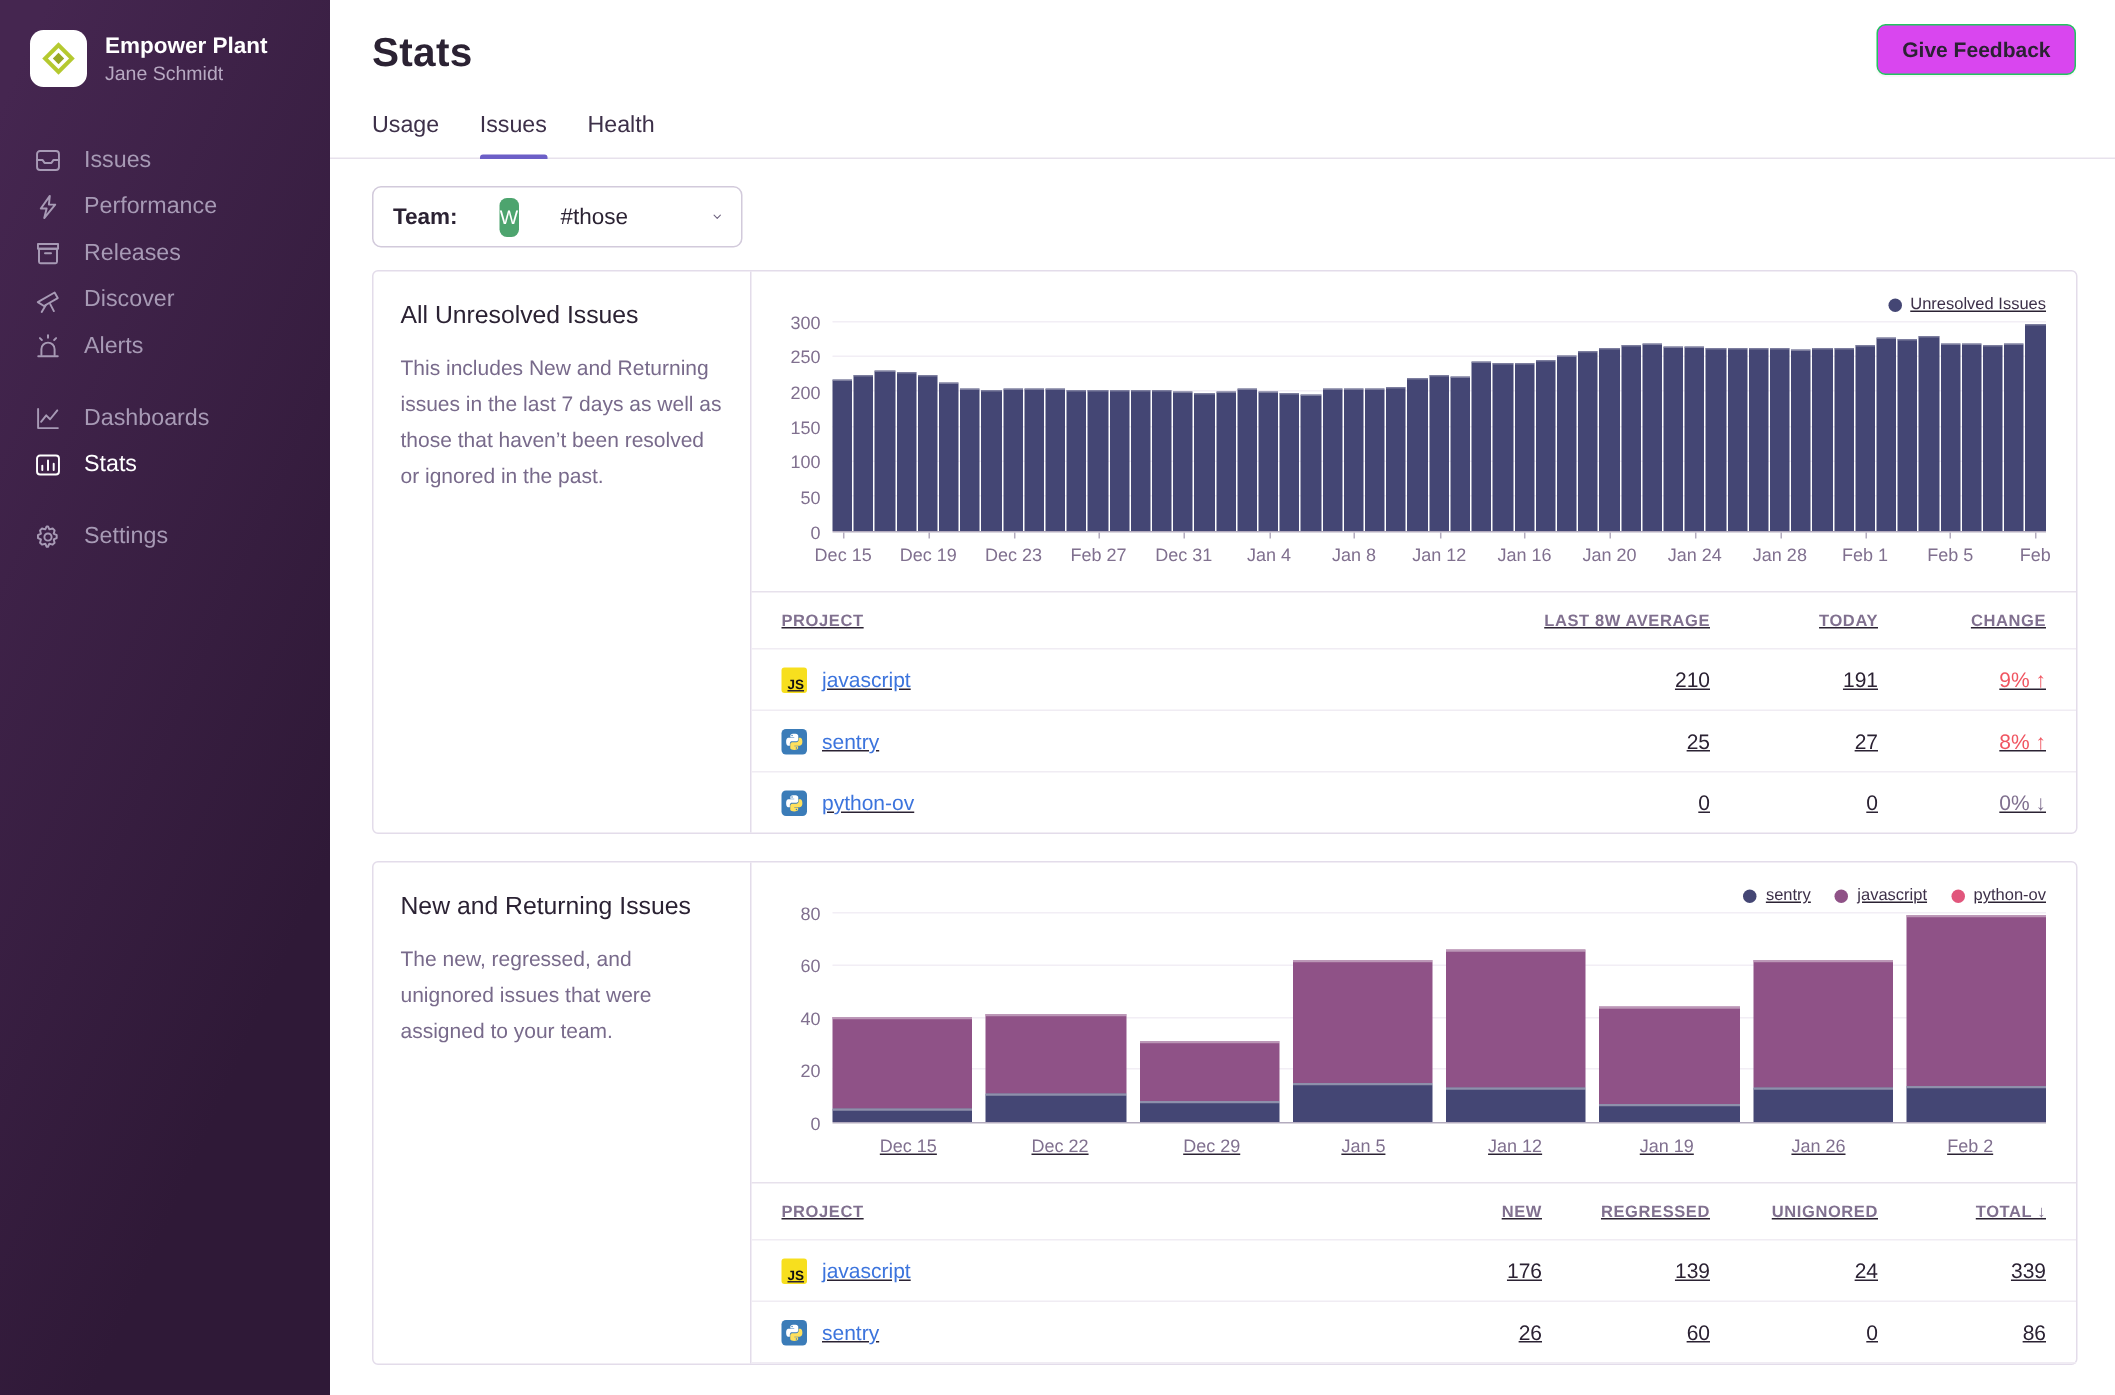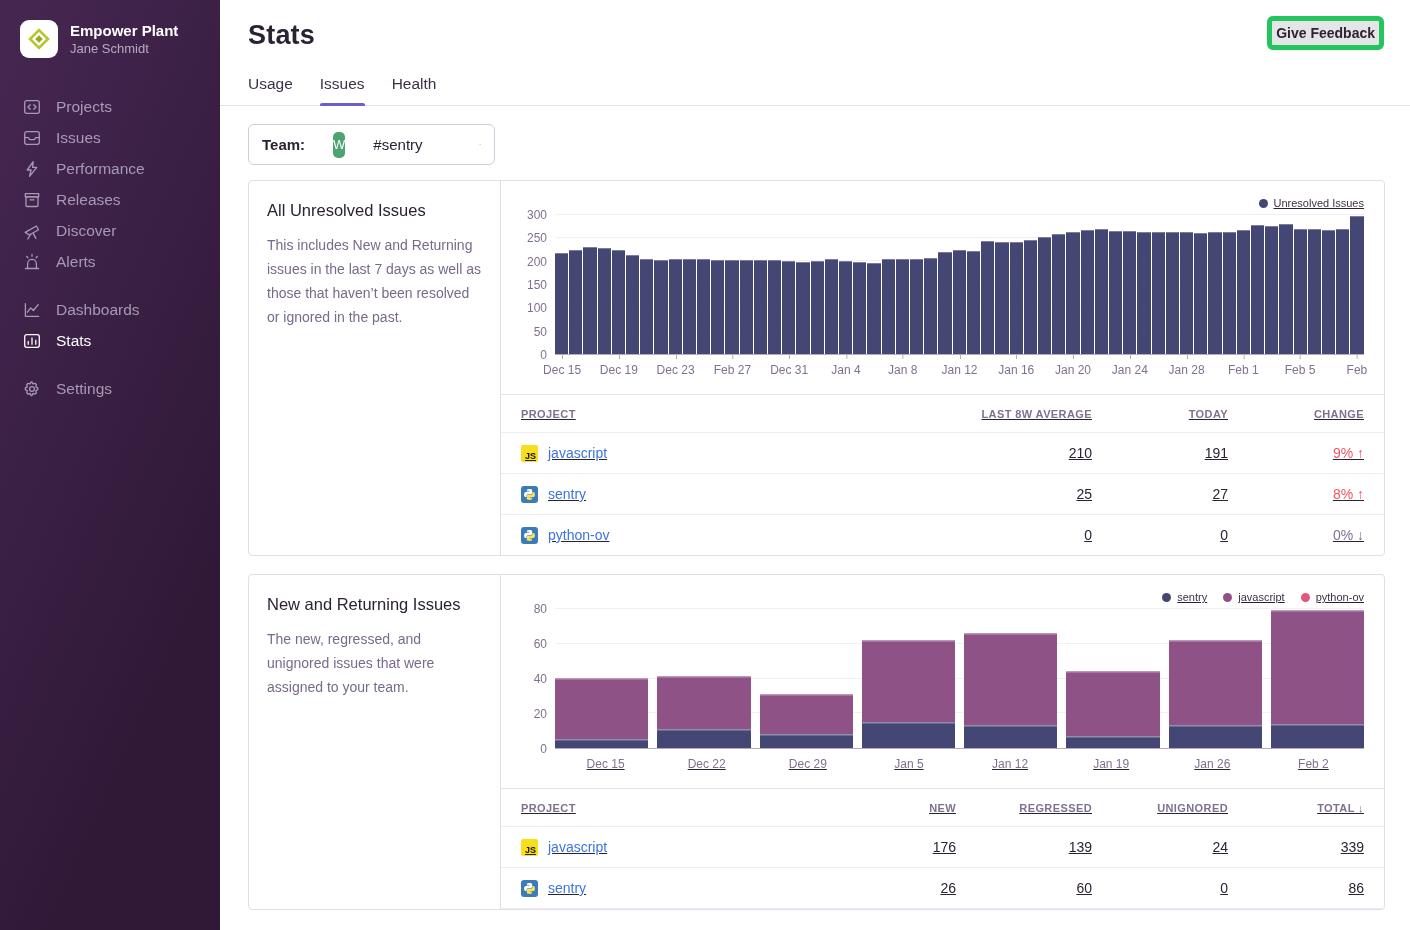--- a/index.html
+++ b/index.html
@@ -23,22 +23,22 @@
   .nav-item svg { display:block; }
 
   
   .main { margin-left:220px; height:930px; background:#fff; position:relative; }
   .page-header { padding:20px 26px 0 28px; border-bottom:1px solid #E7E1EC; position:relative; }
   .page-title { font-size:27px; font-weight:bold; color:#2B2233; letter-spacing:.2px; }
   .tabs { display:flex; gap:27px; margin-top:24px; }
   .tab { font-size:15.5px; color:#3D3049; padding-bottom:12px; position:relative; cursor:pointer; }
   .tab.active::after { content:''; position:absolute; left:0; right:0; bottom:-1px;
     height:3px; background:#6C5FC7; border-radius:2px 2px 0 0; }
-  .feedback-btn { position:absolute; right:26px; top:16px; height:34px; padding:0 4px;
-    background:#e5e5e5; border:5px solid #22c55e; border-radius:6px; font-size:14px;
+  .feedback-btn { position:absolute; right:26px; top:16px; height:34px; padding:0 16px;
+    background:#d946ef; border:1px solid #22c55e; border-radius:6px; font-size:14px;
     font-weight:bold; color:#2B2233; cursor:pointer;
     font-family:"Liberation Sans", sans-serif; box-shadow:0 1px 1px rgba(40,30,60,.04); }
 
   
   .content { padding:18px 25px 0 28px; }
   .filter-row { display:flex; gap:13px; margin-bottom:15px; }
   .select { height:41px; border:1px solid #D2CADB; border-radius:6px; background:#fff;
     display:flex; align-items:center; padding:0 13px; gap:9px; font-size:15px; cursor:pointer; }
   .select .lbl { font-weight:bold; color:#2B2233; }
   .team-select { width:247px;gap:28px; }
@@ -75,21 +75,21 @@
   .xlab::before { content:''; position:absolute; top:-8px; left:50%; width:1px; height:4px; background:#B3ABBE; }
   .bars2 { position:absolute; left:0; right:0; top:0; bottom:0; display:flex;
     gap:9px; align-items:flex-end; }
   .bar-group { flex:1; display:flex; flex-direction:column-reverse; }
   .seg { width:100%; box-shadow:inset 0 1.5px 0 rgba(255,255,255,.4); }
   .xlabels2 { display:flex; margin-left:34px; height:27px; font-size:12px; color:#80708F; }
   .xcell { flex:1; text-align:center; padding-top:8px; }
 
   
   .tbl { margin-top:12px; border-top:1px solid #E7E1EC; }
-  .trow { display:flex; align-items:center; padding:0 20px;gap:24px; }
+  .trow { display:flex; align-items:center; padding:0 20px; }
   .thead { height:37px; }
   .thead .hc { font-size:11px; font-weight:bold; color:#80708F; letter-spacing:.4px; cursor:pointer; }
   .tdata { height:41px; border-top:1px solid #F0ECF3; font-size:14px; }
   .proj { flex:1; display:flex; align-items:center; gap:10px; }
   .proj a { color:#3C74DD; text-decoration:none; cursor:pointer; }
   .num { width:112px; text-align:right; }
   .tbl-open::after { content:''; display:block; height:1px; background:#F0ECF3; }
   .js-badge { width:17px; height:17px; background:#F7DF1E; border-radius:2px; color:#111;
     font-size:9px; font-weight:bold; display:flex; align-items:flex-end;
     justify-content:flex-end; padding:1px 2px; }
@@ -112,29 +112,20 @@
       <div class="org">Empower Plant</div>
       <div class="user">Jane Schmidt</div>
     </div>
   </div>
   <div class="nav" id="nav">
       <div class="nav-section">
         <div class="nav-item">
           <span class="nicon">
             <svg width="18" height="18" viewBox="0 0 18 18">
               <rect x="1.7" y="2.7" width="14.6" height="12.6" rx="2" stroke="currentColor" stroke-width="1.3" fill="none" stroke-linecap="round" stroke-linejoin="round"></rect>
-              <path d="M7.2 6.8 5 9l2.2 2.2M10.8 6.8 13 9l-2.2 2.2" stroke="currentColor" stroke-width="1.3" fill="none" stroke-linecap="round" stroke-linejoin="round"></path>
-            </svg>
-          </span>
-          <span>Projects</span>
-        </div>
-        <div class="nav-item">
-          <span class="nicon">
-            <svg width="18" height="18" viewBox="0 0 18 18">
-              <rect x="1.7" y="2.7" width="14.6" height="12.6" rx="2" stroke="currentColor" stroke-width="1.3" fill="none" stroke-linecap="round" stroke-linejoin="round"></rect>
               <path d="M1.7 8.6h3.6l1.4 2h4.6l1.4-2h3.6" stroke="currentColor" stroke-width="1.3" fill="none" stroke-linecap="round" stroke-linejoin="round"></path>
             </svg>
           </span>
           <span>Issues</span>
         </div>
         <div class="nav-item">
           <span class="nicon">
             <svg width="18" height="18" viewBox="0 0 18 18">
               <path d="M10.2 1.6 4.2 10h3.9l-1.6 6.4L13.8 7.4H9.6z" stroke="currentColor" stroke-width="1.3" fill="none" stroke-linecap="round" stroke-linejoin="round"></path>
             </svg>
@@ -214,21 +205,21 @@
         <div class="tab active">Issues</div>
         <div class="tab">Health</div>
       </div>
   </div>
 
   <div class="content">
     <div class="filter-row">
       <div class="select team-select">
         <span class="lbl">Team:</span>
         <span class="avatar">W</span>
-        <span>#sentry</span>
+        <span>#those</span>
         <span class="spacer"></span>
         <svg width="13" height="13" viewBox="0 0 12 12">
             <path d="M2 4l4 4 4-4" stroke="#6F6380" stroke-width="1.4" fill="none" stroke-linecap="round" stroke-linejoin="round"></path>
           </svg>
       </div>
     </div>
 
     <div class="panel first">
       <div class="panel-left">
         <div class="panel-title">All Unresolved Issues</div>

